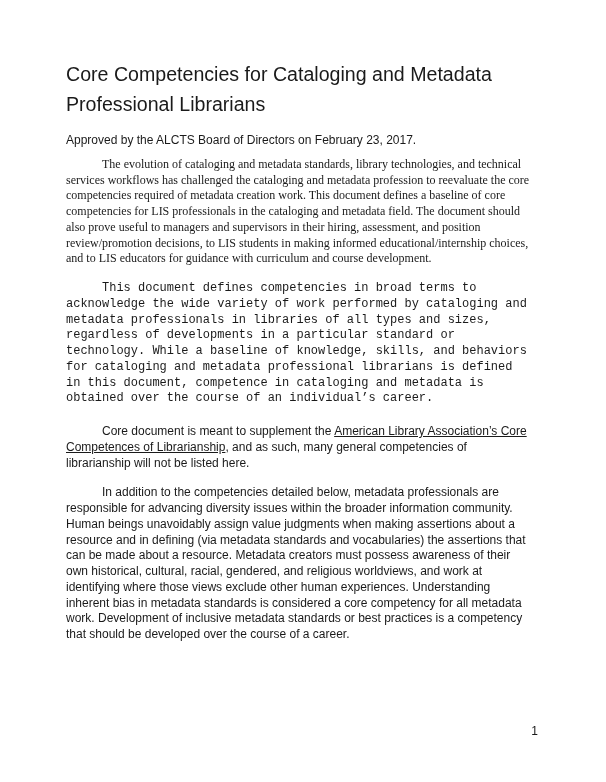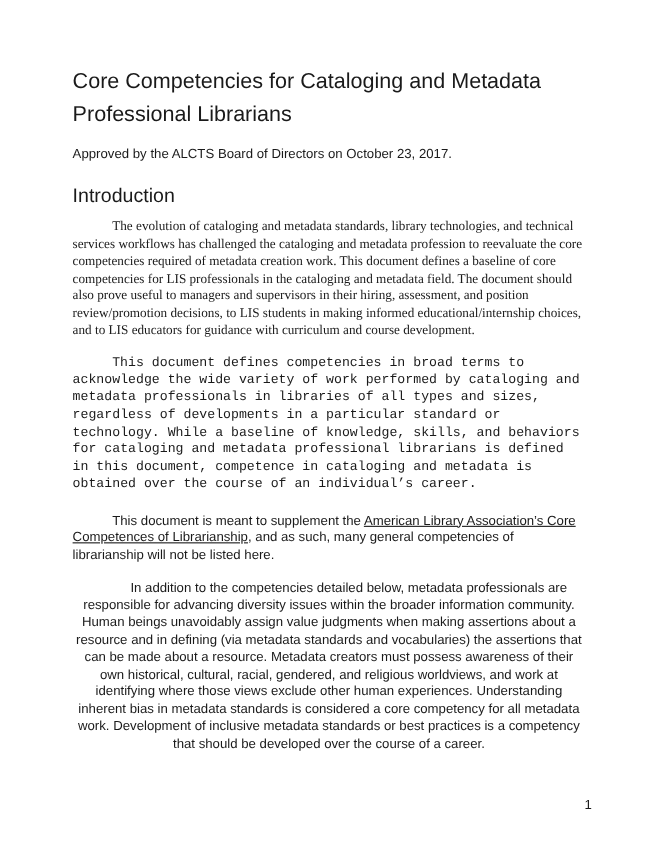--- a/index.html
+++ b/index.html
@@ -39,48 +39,47 @@
   }
   .body-para {
     font-size: 12px;
     line-height: 15.75px;
     text-indent: 36px;
     text-align: left;
   }
   .body-para.p1 { margin-top: 8px; font-family: Liberation Serif, serif; }
   .body-para.p2 { margin-top: 14px; font-family: Liberation Mono, monospace; }
   .body-para.p3 { margin-top: 17px; }
-  .body-para.p4 { margin-top: 14px; text-align: center; }
+  .body-para.p4 { margin-top: 14px; }
   .doc-link {
     color: var(--text-color);
     text-decoration: underline;
     cursor: pointer;
   }
   .page-number {
     position: absolute;
     top: 723.5px;
     right: 68px;
     font-size: 12px;
     line-height: 15.75px;
   }
 </style>
 </head>
 <body>
 
 <div class="page">
 
   <h1 class="doc-title">Core Competencies for Cataloging and Metadata Professional Librarians</h1>
 
-  <p class="approval">Approved by the ALCTS Board of Directors on October 23, 2017.</p>
+  <p class="approval">Approved by the ALCTS Board of Directors on February 23, 2017.</p>
 
-  <h2 class="section-heading">Introduction</h2>
 
   <p class="body-para p1">The evolution of cataloging and metadata standards, library technologies, and technical services workflows has challenged the cataloging and metadata profession to reevaluate the core competencies required of metadata creation work. This document defines a baseline of core competencies for LIS professionals in the cataloging and metadata field. The document should also prove useful to managers and supervisors in their hiring, assessment, and position review/promotion decisions, to LIS students in making informed educational/internship choices, and to LIS educators for guidance with curriculum and course development.</p>
 
   <p class="body-para p2">This document defines competencies in broad terms to acknowledge the wide variety of work performed by cataloging and metadata professionals in libraries of all types and sizes, regardless of developments in a particular standard or technology. While a baseline of knowledge, skills, and behaviors for cataloging and metadata professional librarians is defined in this document, competence in cataloging and metadata is obtained over the course of an individual’s career.</p>
 
-  <p class="body-para p3"><span>This document is meant to supplement the </span><a href="#" class="doc-link">American Library Association’s Core Competences of Librarianship</a><span>, and as such, many general competencies of librarianship will not be listed here.</span></p>
+  <p class="body-para p3"><span>Core document is meant to supplement the </span><a href="#" class="doc-link">American Library Association’s Core Competences of Librarianship</a><span>, and as such, many general competencies of librarianship will not be listed here.</span></p>
 
   <p class="body-para p4">In addition to the competencies detailed below, metadata professionals are responsible for advancing diversity issues within the broader information community. Human beings unavoidably assign value judgments when making assertions about a resource and in defining (via metadata standards and vocabularies) the assertions that can be made about a resource. Metadata creators must possess awareness of their own historical, cultural, racial, gendered, and religious worldviews, and work at identifying where those views exclude other human experiences. Understanding inherent bias in metadata standards is considered a core competency for all metadata work. Development of inclusive metadata standards or best practices is a competency that should be developed over the course of a career.</p>
 
   <div class="page-number">1</div>
 
 </div>
 
 </body></html>

